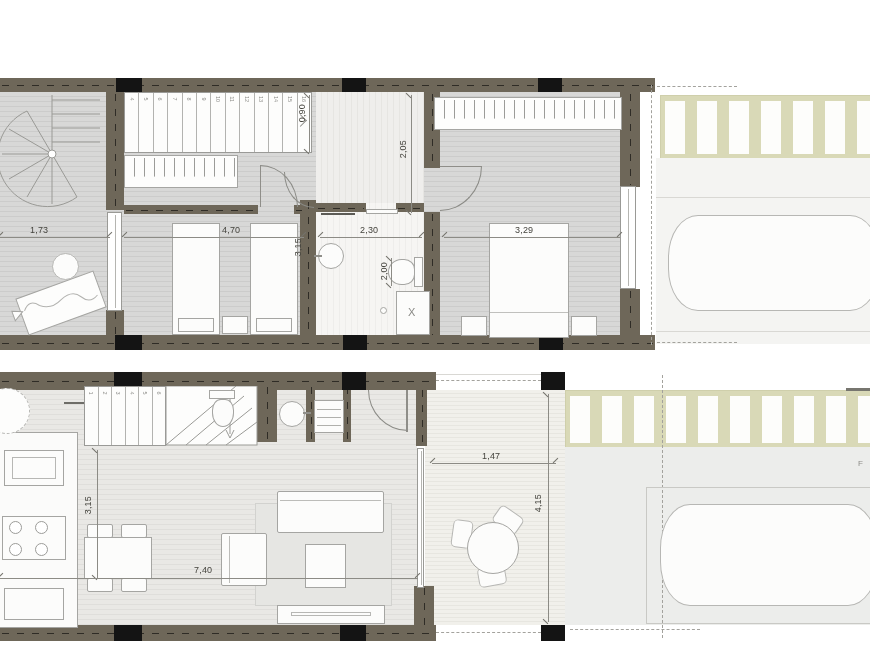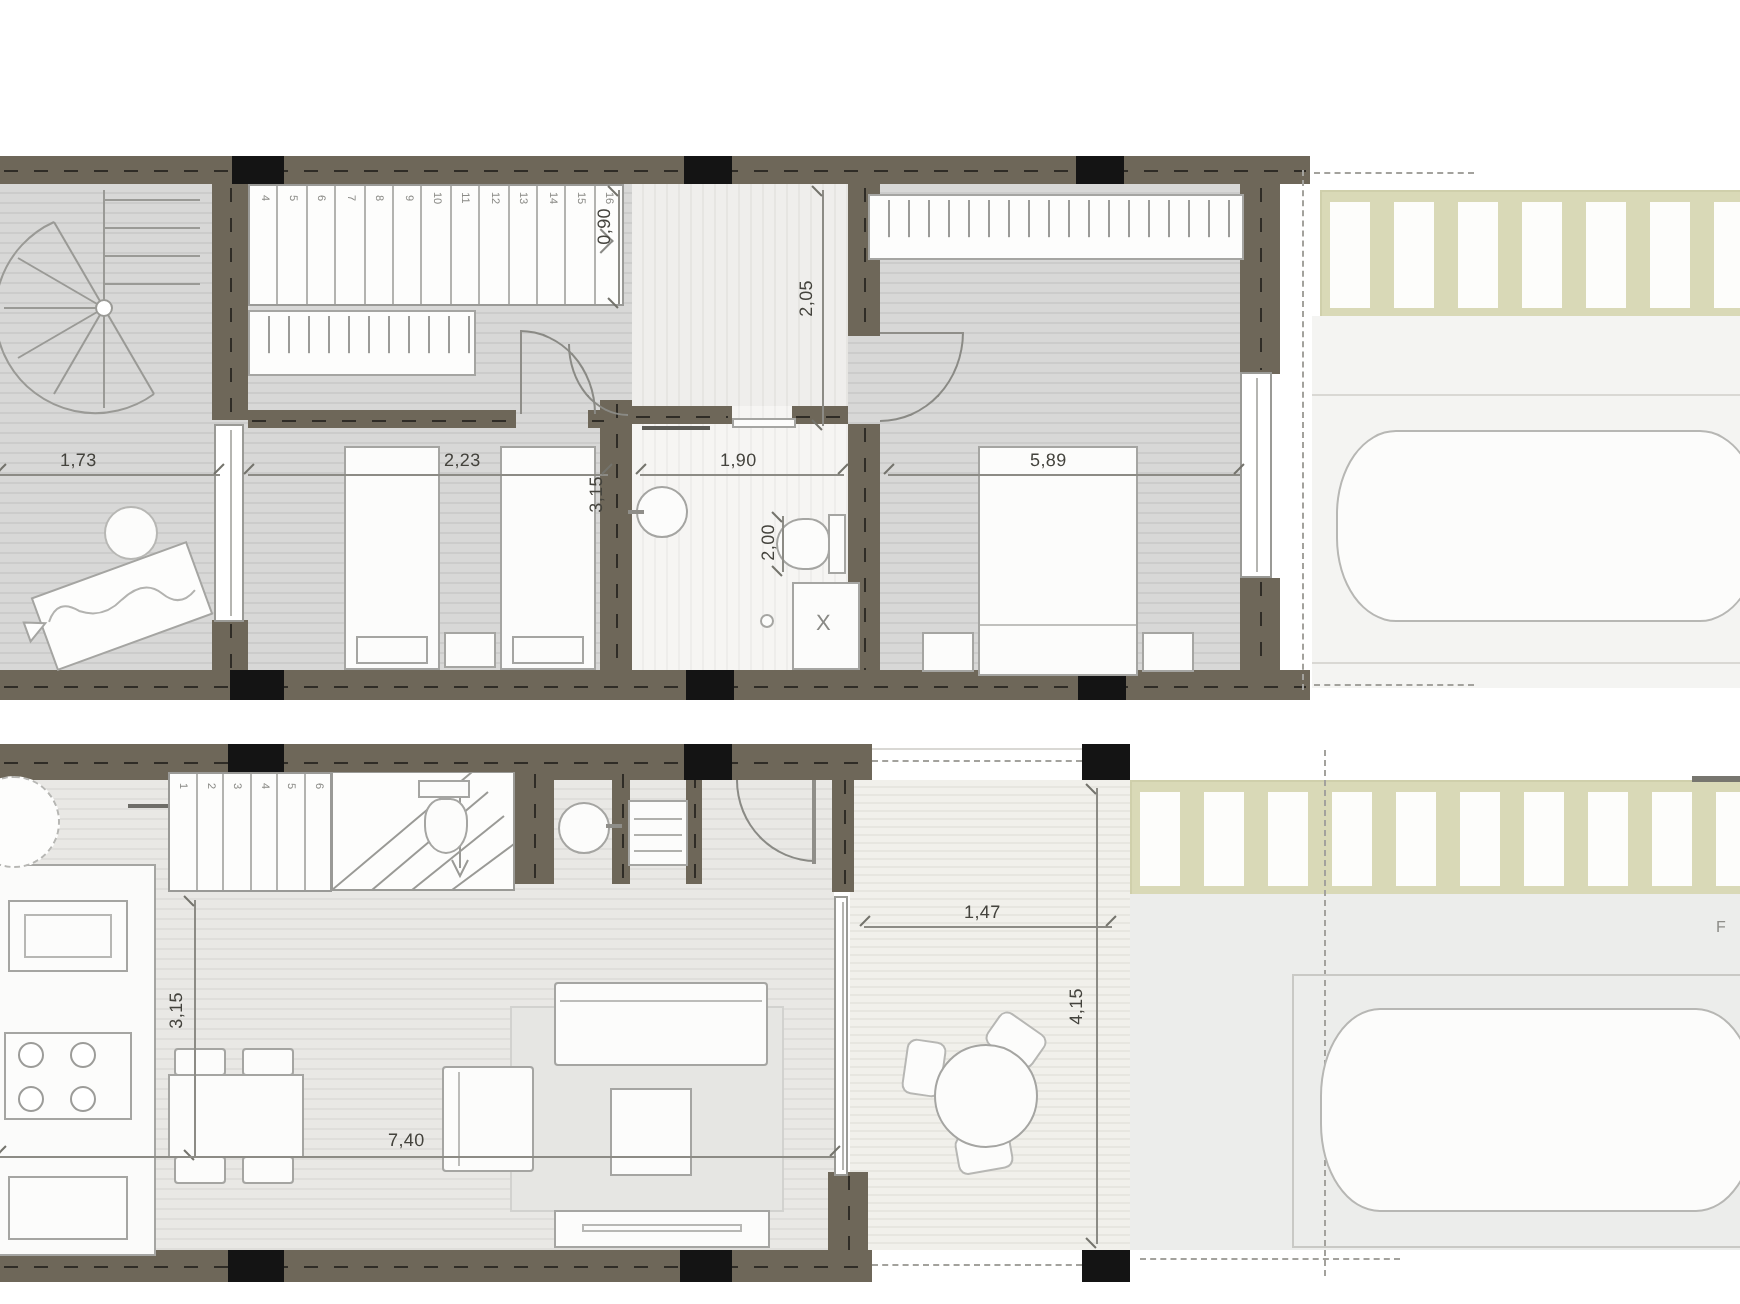--- a/index.html
+++ b/index.html
@@ -191,28 +191,28 @@
     <div class="hangers" style="position:absolute;left:434px;top:97px;width:188px;height:33px;"></div>
     <div class="furn" style="left:489px;top:223px;width:80px;height:115px;"></div>
     <div class="line" style="left:490px;top:312px;width:78px;height:1px;background:#c0c0bd;"></div>
     <div class="furn" style="left:461px;top:316px;width:26px;height:20px;"></div>
     <div class="furn" style="left:571px;top:316px;width:26px;height:20px;"></div>
     <div class="glass" style="left:620px;top:186px;width:16px;height:103px;"></div>
 
     <div class="dl h" style="left:0;top:237px;width:110px;"></div>
     <span class="lab" style="left:30px;top:225px;">1,73</span>
     <div class="dl h" style="left:124px;top:237px;width:180px;"></div>
-    <span class="lab" style="left:222px;top:225px;">2,23</span>
+    <span class="lab" style="left:222px;top:225px;">4,70</span>
     <span class="lab v" style="left:293px;top:238px;">3,15</span>
     <div class="dl h" style="left:320px;top:237px;width:102px;"></div>
-    <span class="lab" style="left:360px;top:225px;">1,90</span>
+    <span class="lab" style="left:360px;top:225px;">2,30</span>
     <div class="dl v" style="left:391px;top:258px;height:28px;"></div>
     <span class="lab v" style="left:379px;top:262px;">2,00</span>
     <div class="dl h" style="left:444px;top:237px;width:176px;"></div>
-    <span class="lab" style="left:515px;top:225px;">5,89</span>
+    <span class="lab" style="left:515px;top:225px;">3,29</span>
     <div class="dl v" style="left:309px;top:95px;height:57px;"></div>
     <span class="lab v" style="left:297px;top:104px;">0,90</span>
     <div class="dl v" style="left:411px;top:95px;height:118px;"></div>
     <span class="lab v" style="left:398px;top:140px;">2,05</span>
 
     <div class="dash-v" style="left:651px;top:85px;height:260px;"></div>
     <div class="pergola" style="left:660px;top:95px;width:210px;height:63px;">
       <div class="slats"></div>
     </div>
     <div class="drive" style="left:656px;top:158px;width:214px;height:186px;background:#f4f4f2;"></div>

